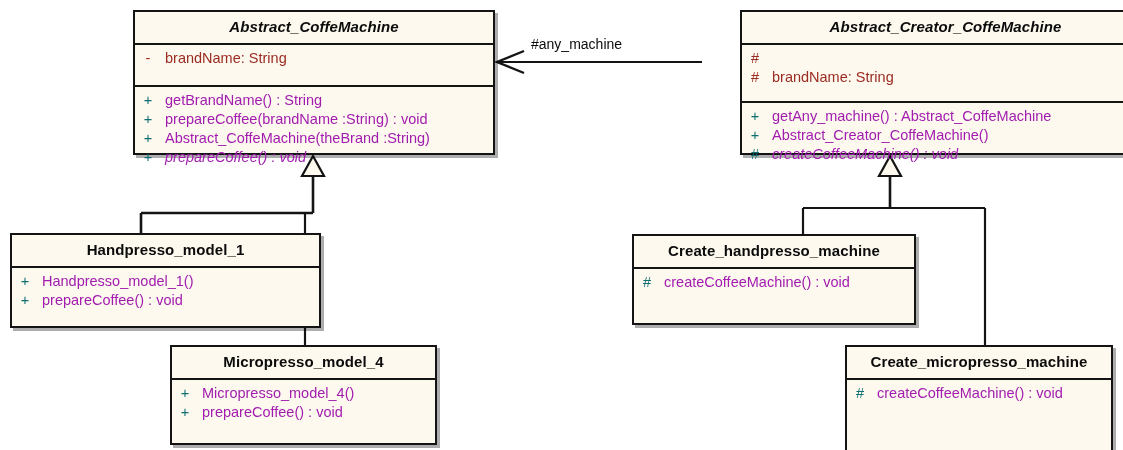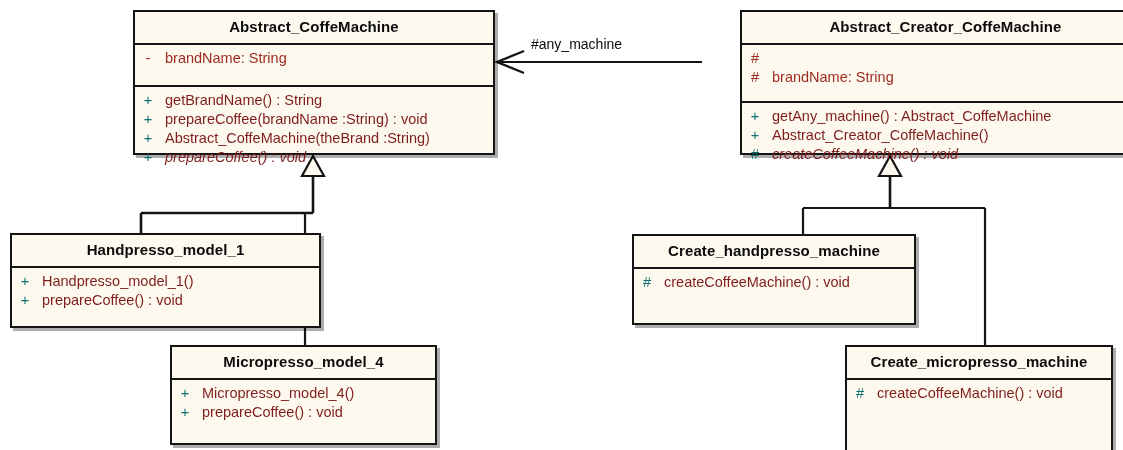--- a/index.html
+++ b/index.html
@@ -36,20 +36,21 @@
   .class-name {
     text-align: center;
     font-size: 15px;
     font-weight: bold;
     color: #0b0b0b;
     padding: 7px 4px 7px 4px;
     line-height: 1.1;
     letter-spacing: 0.1px;
   }
   .class-name.italic {
+    font-style: italic;
   }
   .compartment {
     border-top: 2px solid #141414;
     padding: 4px 0 4px 0;
   }
   .member {
     display: flex;
     align-items: baseline;
     font-size: 14.5px;
     line-height: 17px;
@@ -68,21 +69,21 @@
   }
   
   .attr .vis, .attr .mtext {
     color: #9C2B22;
   }
   
   .op .vis {
     color: #0E6E72;
   }
   .op .mtext {
-    color: #7f1d1d;
+    color: #a21caf;
   }
   .op.abstract .mtext {
     font-style: italic;
   }
   .assoc-label {
     position: absolute;
     font-size: 14px;
     color: #0b0b0b;
     white-space: nowrap;
   }

